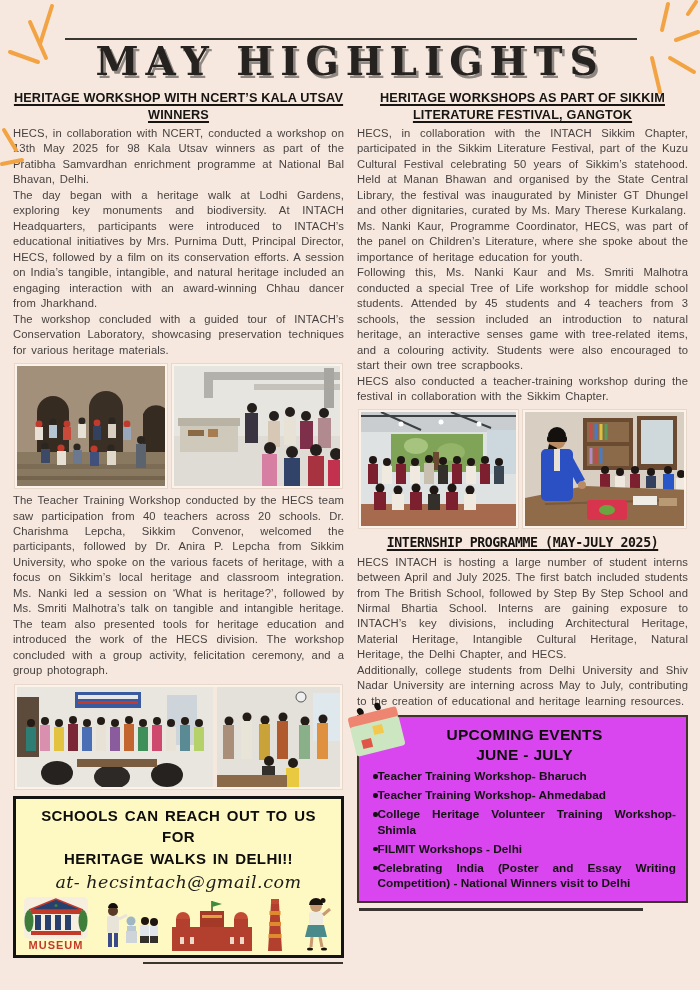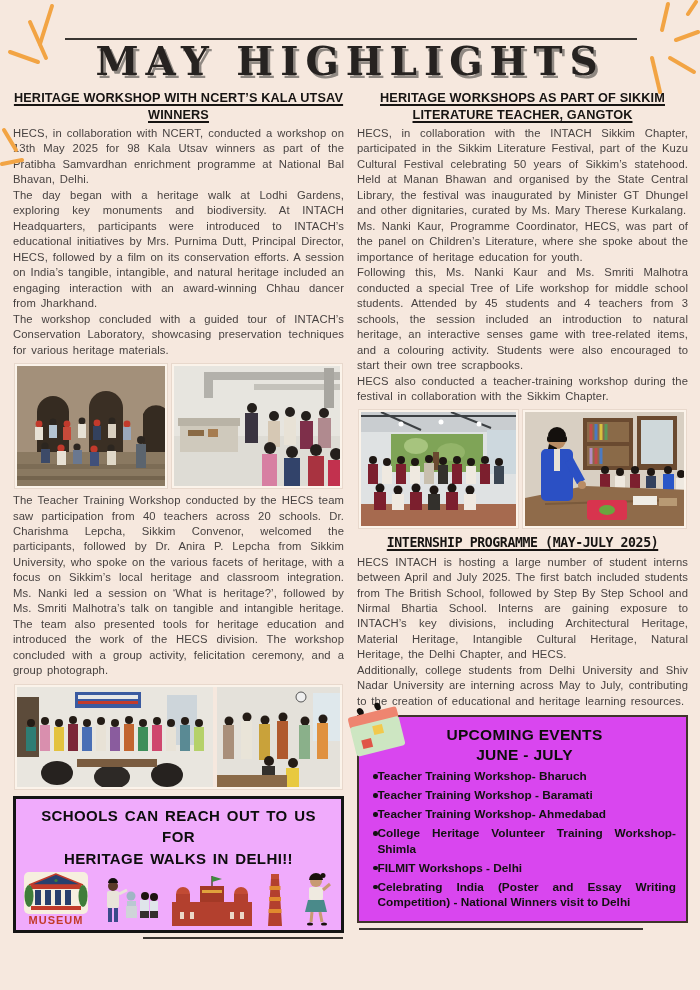--- a/index.html
+++ b/index.html
@@ -32,21 +32,21 @@
     font-size:11.25px; line-height:1.375; text-align:justify; color:#474241;
     word-spacing:1.5px; letter-spacing:0.1px;
   }
   .photo-row { display:flex; gap:5px; margin:6px 2px 5px; }
   .photo {
     border:2px solid #fbf3ea; box-shadow:0 0 0 1px #e8d8cc; overflow:hidden; background:#ccc;
   }
   .photo svg { display:block; }
   
   .contact-box {
-    margin-top:7px; background:#f0abfc; border:3px solid #141414; padding:6px 6px 4px;
+    margin-top:7px; background:#fef9c3; border:3px solid #141414; padding:6px 6px 4px;
     text-align:center;
   }
   .contact-line {
     font-weight:900; font-size:15px; color:#0d0d0d; letter-spacing:0.4px; line-height:1.45;
     word-spacing:2px;
   }
   .contact-email {
     font-family:"DejaVu Serif", serif; font-style:italic; font-size:17.5px; color:#1c1c1c;
     margin:2px 0 3px; letter-spacing:0.5px;
   }
@@ -249,20 +249,21 @@
                 <rect x="269" y="81" width="13" height="19" fill="#e8c93f"></rect>
             </g>
             <rect x="200" y="88" width="70" height="12" fill="#8a6a48"></rect>
           </svg>
         </div>
       </div>
 
       <div class="contact-box">
         <div class="contact-line">SCHOOLS CAN REACH OUT TO US FOR</div>
         <div class="contact-line">HERITAGE WALKS IN DELHI!!</div>
+        <div class="contact-email">at- hecsintach@gmail.com</div>
         <div class="illos">
           <svg width="64" height="54" viewBox="0 0 64 54">
             <rect x="0" y="0" width="64" height="42" rx="5" fill="#f6efdf"></rect>
             <polygon points="32,2 5,13 59,13" fill="#28406e" stroke="#c23b2a" stroke-width="1.5"></polygon>
             <rect x="7" y="13" width="50" height="4" fill="#c23b2a"></rect>
             <rect x="11" y="18" width="6" height="15" fill="#28406e"></rect>
             <rect x="21" y="18" width="6" height="15" fill="#28406e"></rect>
             <rect x="31" y="18" width="6" height="15" fill="#28406e"></rect>
             <rect x="41" y="18" width="6" height="15" fill="#28406e"></rect>
             <rect x="7" y="34" width="50" height="4" fill="#c23b2a"></rect>
@@ -327,21 +328,21 @@
             <line x1="21" y1="40" x2="23" y2="50" stroke="#c89a72" stroke-width="3"></line>
             <ellipse cx="11" cy="52" rx="3" ry="1.6" fill="#1a120c"></ellipse>
             <ellipse cx="25" cy="52" rx="3" ry="1.6" fill="#1a120c"></ellipse>
           </svg>
         </div>
       </div>
       <div class="under-line left-box"></div>
     </div>
 
     <div class="col">
-      <h2>HERITAGE WORKSHOPS AS PART OF SIKKIM LITERATURE TEACHER, GANGTOK</h2>
+      <h2>HERITAGE WORKSHOPS AS PART OF SIKKIM LITERATURE FESTIVAL, GANGTOK</h2>
       <div class="body">
         <p>HECS, in collaboration with the INTACH Sikkim Chapter, participated in the Sikkim Literature Festival, part of the Kuzu Cultural Festival celebrating 50 years of Sikkim’s statehood. Held at Manan Bhawan and organised by the State Central Library, the festival was inaugurated by Minister GT Dhungel and other dignitaries, curated by Ms. Mary Therese Kurkalang.</p>
         <p>Ms. Nanki Kaur, Programme Coordinator, HECS, was part of the panel on Children’s Literature, where she spoke about the importance of heritage education for youth.</p>
         <p>Following this, Ms. Nanki Kaur and Ms. Smriti Malhotra conducted a special Tree of Life workshop for middle school students. Attended by 45 students and 4 teachers from 3 schools, the session included an introduction to natural heritage, an interactive senses game with tree-related items, and a colouring activity. Students were also encouraged to start their own tree scrapbooks.</p>
         <p>HECS also conducted a teacher-training workshop during the festival in collaboration with the Sikkim Chapter.</p>
       </div>
 
       <div class="photo-row">
         <div class="photo">
           <svg width="158" height="114" viewBox="0 0 158 114" preserveAspectRatio="none">
@@ -461,24 +462,20 @@
         </svg>
         <div class="events-title">UPCOMING EVENTS</div>
         <div class="events-title">JUNE - JULY</div>
         <ul class="events-list">
           <li>
               <span class="dot"></span>
               <span>Teacher Training Workshop- Bharuch</span>
             </li>
           <li>
               <span class="dot"></span>
-              <span>Teacher Training Workshop - Baramati</span>
-            </li>
-          <li>
-              <span class="dot"></span>
               <span>Teacher Training Workshop- Ahmedabad</span>
             </li>
           <li>
               <span class="dot"></span>
               <span>College Heritage Volunteer Training Workshop- Shimla</span>
             </li>
           <li>
               <span class="dot"></span>
               <span>FILMIT Workshops - Delhi</span>
             </li>

